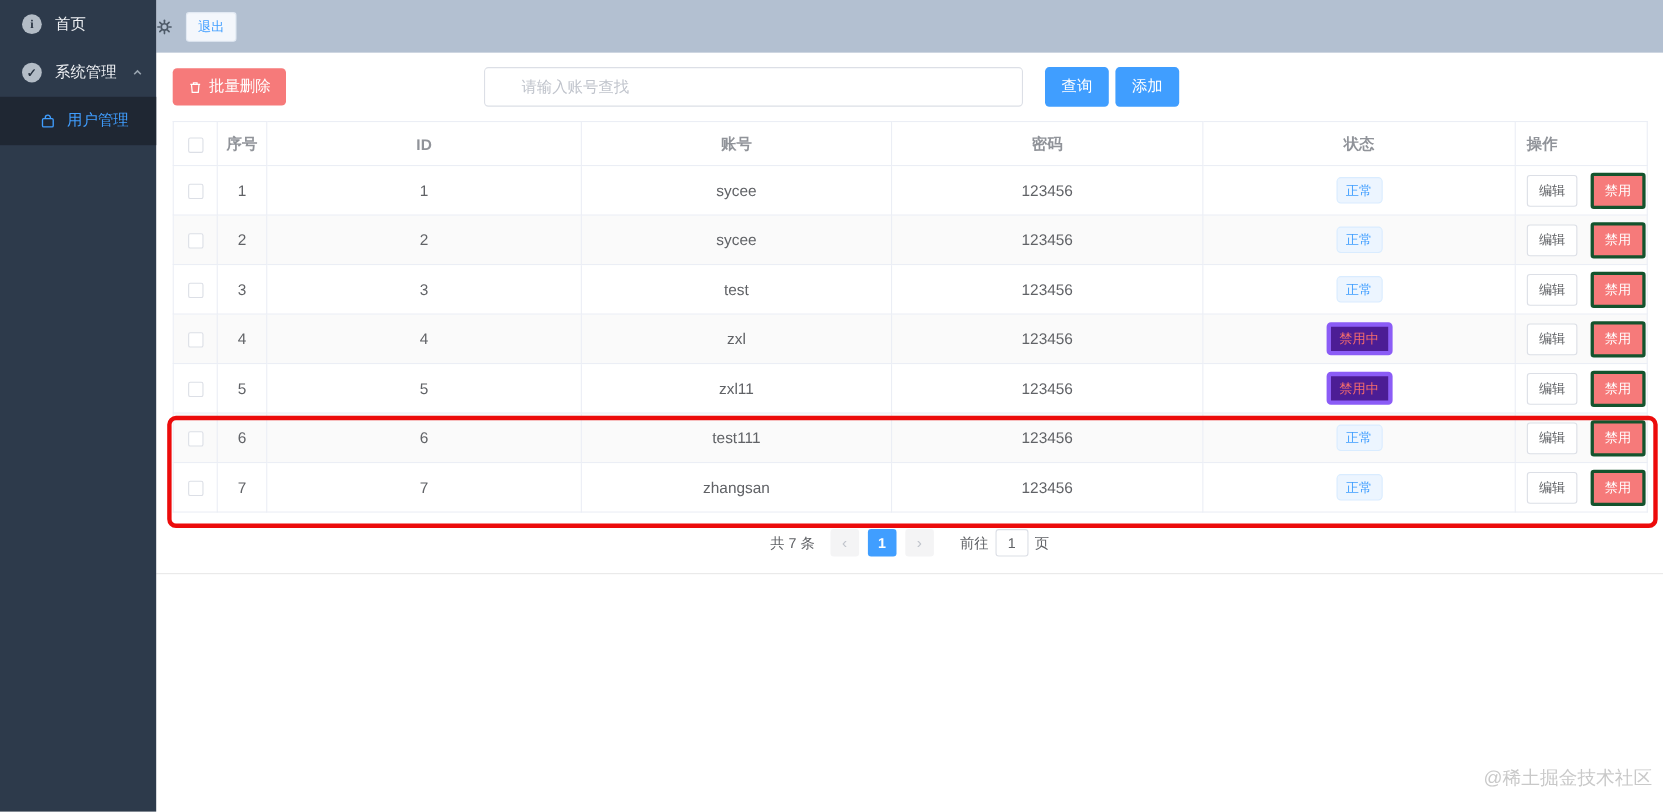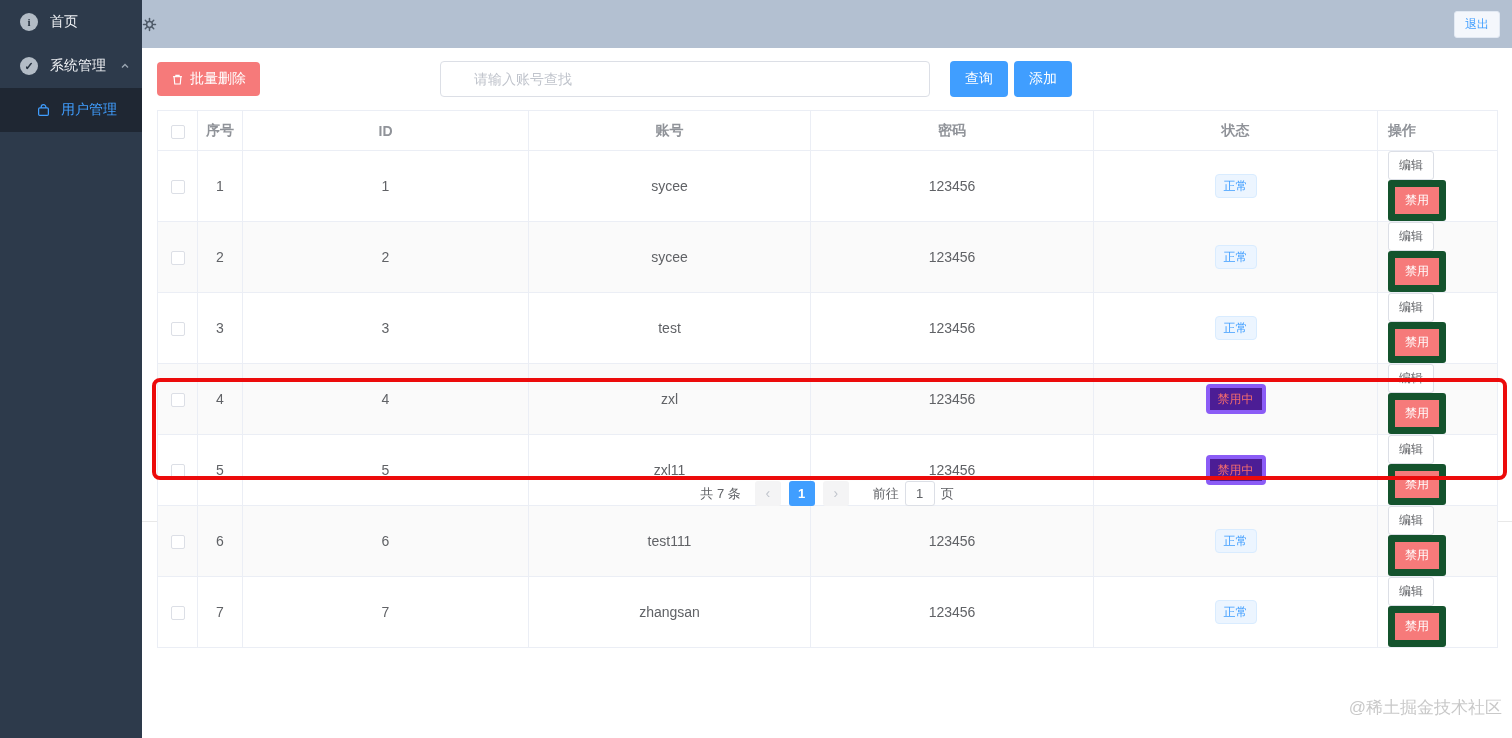--- a/index.html
+++ b/index.html
@@ -16,21 +16,21 @@
   .side-item.active { color:#409eff; }
   .circle-ic { width:18px; height:18px; border-radius:50%; background:#b3bcc6; color:#26313f;
     display:flex; align-items:center; justify-content:center; font-size:11px; font-weight:bold;
     font-family:"Liberation Serif","DejaVu Serif",serif; flex:0 0 auto; }
   .bag { color:#9aa3ad; display:flex; }
   .side-item.active .bag { color:#409eff; }
   .chev { margin-left:auto; margin-right:12px; display:flex; }
 
   
   .topbar { position:absolute; left:142px; top:0; width:1370px; height:48px; background:#b3c0d1;
-    display:flex; align-items:center; justify-content:space-between; gap:0; padding-right:12px; }
+    display:flex; align-items:center; justify-content:flex-start; gap:12px; padding-right:12px; }
   .gear { display:flex; cursor:pointer; }
   .logout-btn { background:#f4f7fc; color:#409eff; border:1px solid #e2e9f3; border-radius:3px;
     font-size:12px; padding:4px 10px; cursor:pointer; }
 
   
   .content { position:absolute; left:142px; top:48px; width:1370px; height:474px; background:#fff;
     border-bottom:1px solid #e8e8e8; }
 
   .btn-danger { position:absolute; left:15px; top:14px; height:34px; background:#f67a7a; color:#fff;
     border:none; border-radius:4px; font-size:14px; padding:0 14px; cursor:pointer;
@@ -52,21 +52,21 @@
   .grid td { height:45px; }
   .grid th.op-col, .grid td.op-col { text-align:left; padding-left:10px; }
   .grid tbody tr:nth-child(even) td { background:#fafafa; }
   .cbx { display:inline-block; width:14px; height:14px; border:1px solid #dcdfe6; border-radius:2px;
     background:#fff; vertical-align:middle; cursor:pointer; }
   .badge { display:inline-block; font-size:12px; line-height:1; padding:5px 8px; border-radius:4px; }
   .badge-normal { background:#ecf5ff; border:1px solid #d9ecff; color:#409eff; }
   .badge-danger { background:#4c1d95; border:4px solid #8b5cf6; color:#f56c6c; }
   .mini-btn { font-size:12px; border-radius:3px; padding:5px 10px; cursor:pointer; }
   .mini-edit { background:#fff; border:1px solid #dcdfe6; color:#606266; margin-right:8px; }
-  .mini-disable { background:#f67a7a; border:7px solid #14532d; color:#fff; }
+  .mini-disable { background:#f67a7a; border:3px solid #14532d; color:#fff; }
 
   
   .pager { position:absolute; left:0; top:433px; width:100%; display:flex; align-items:center;
     justify-content:center; gap:8px; font-size:13px; color:#606266; }
   .pager .total { margin-right:6px; }
   .pg-btn { width:26px; height:25px; background:#f4f4f5; border:none; border-radius:3px;
     color:#c0c4cc; font-size:14px; line-height:25px; text-align:center; cursor:pointer; }
   .pg-cur { width:26px; height:25px; background:#409eff; border:none; border-radius:3px; color:#fff;
     font-size:13px; font-weight:bold; line-height:25px; text-align:center; cursor:pointer; }
   .goto { display:flex; align-items:center; gap:6px; margin-left:16px; }

